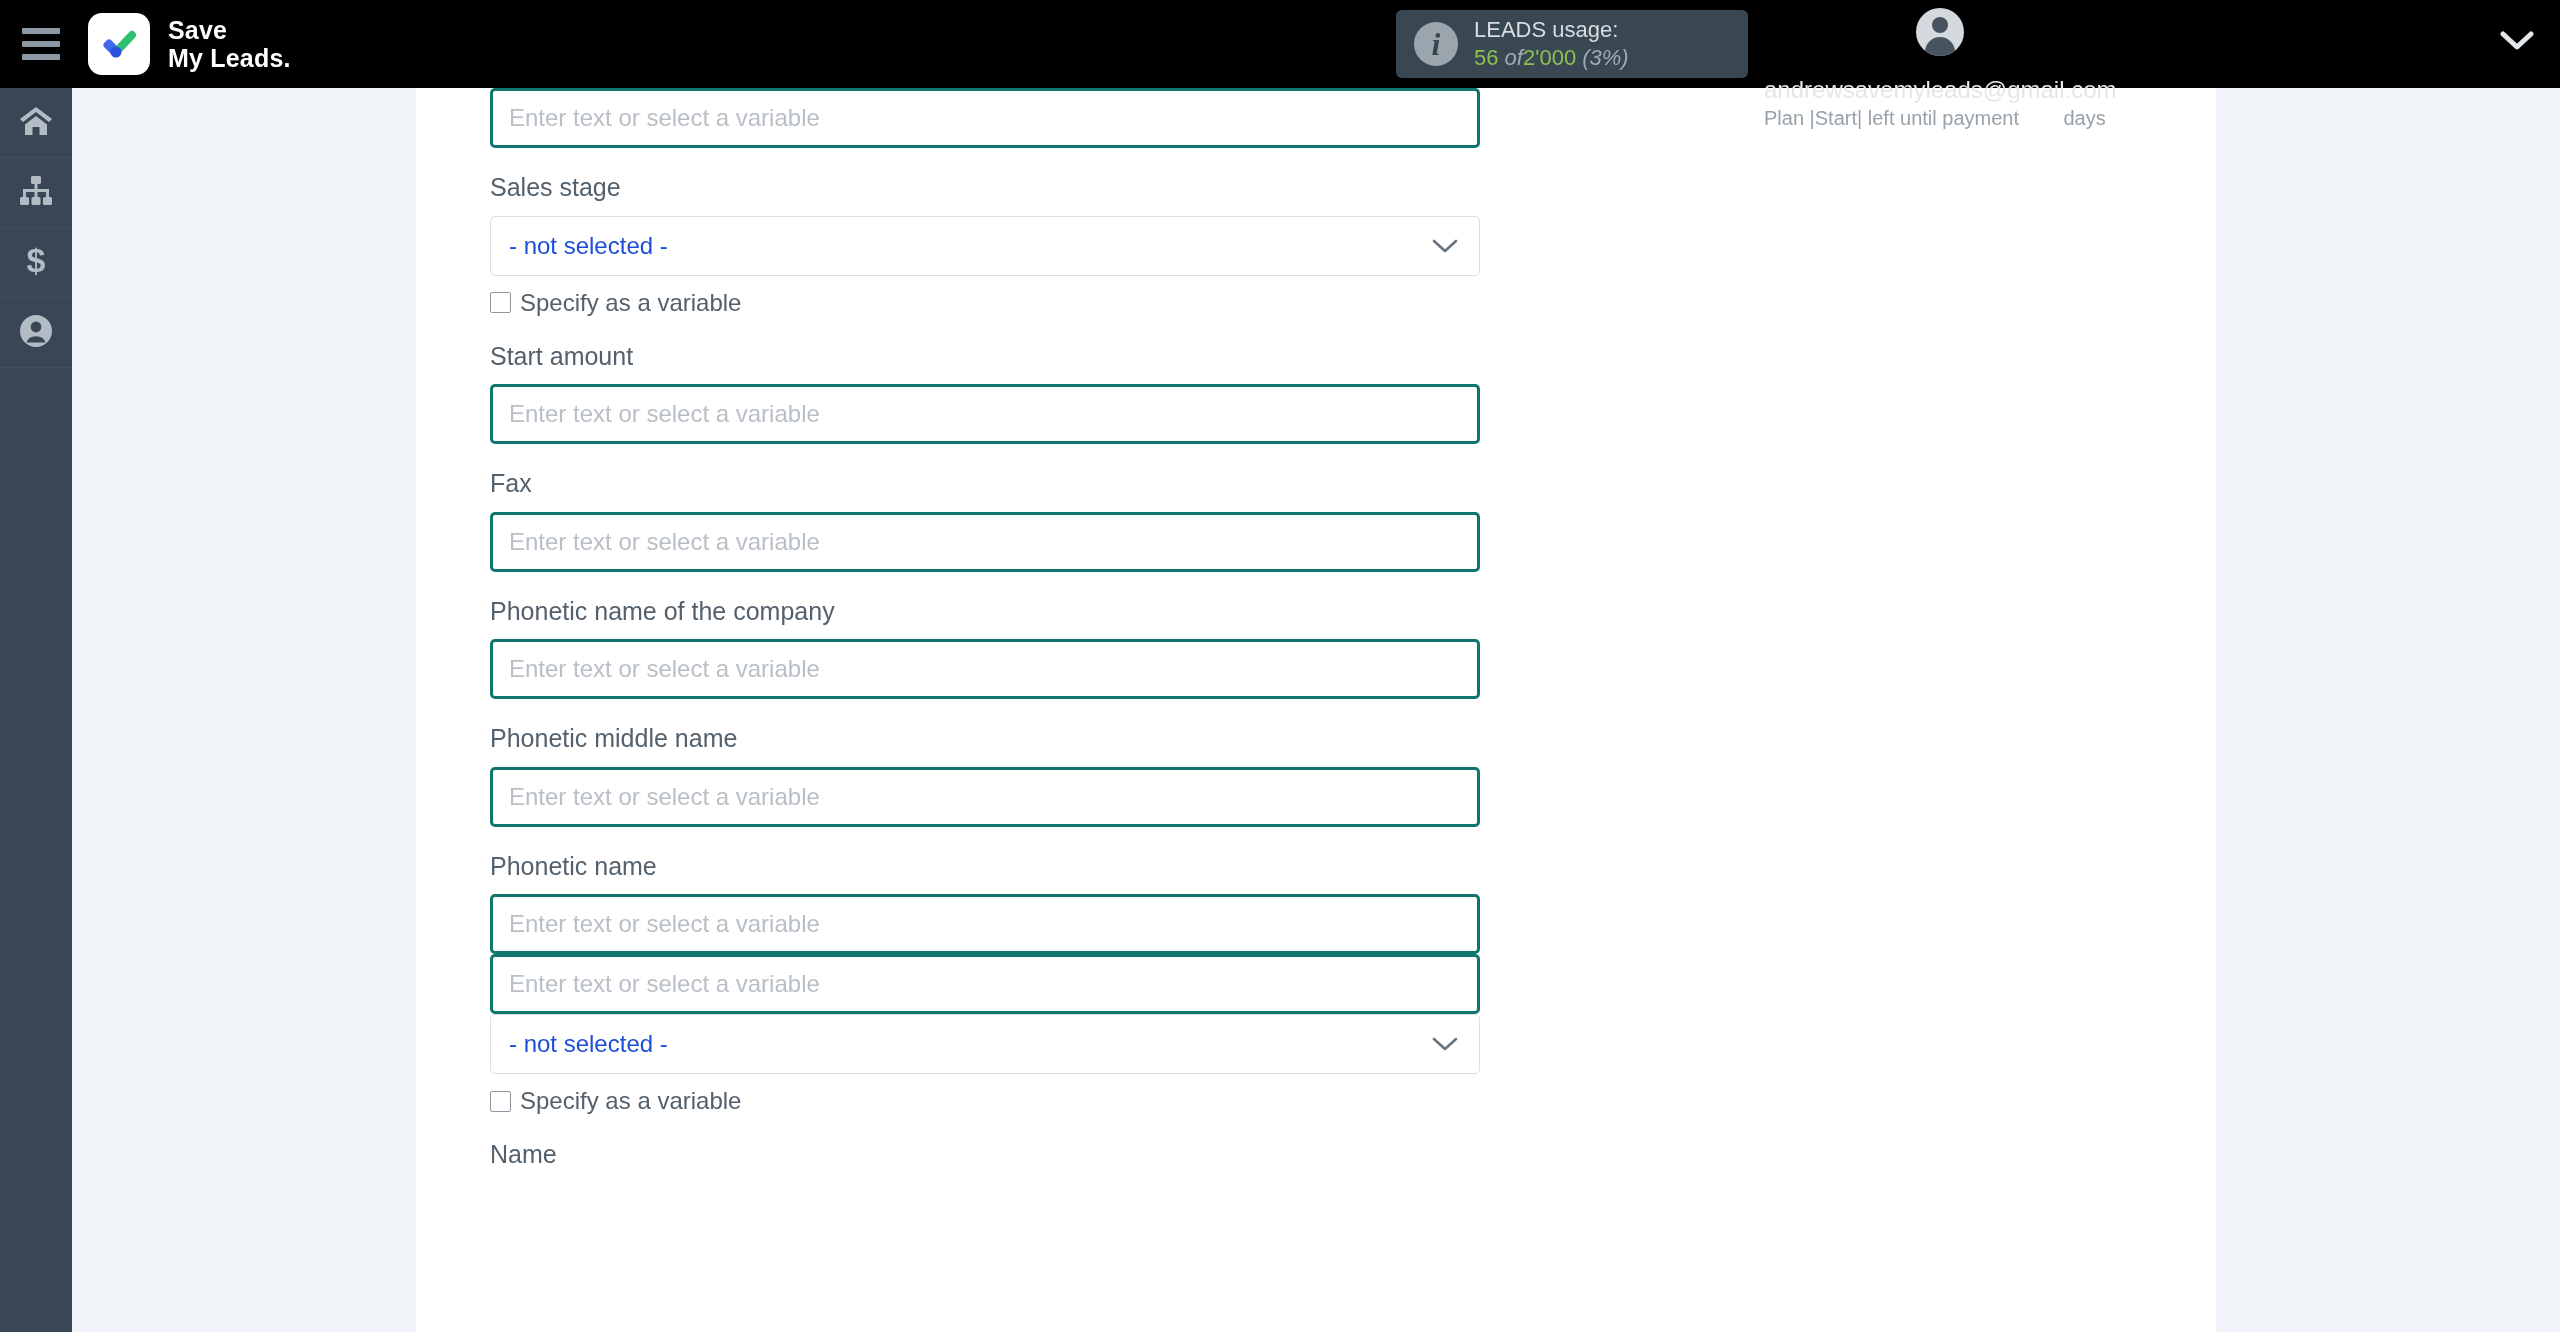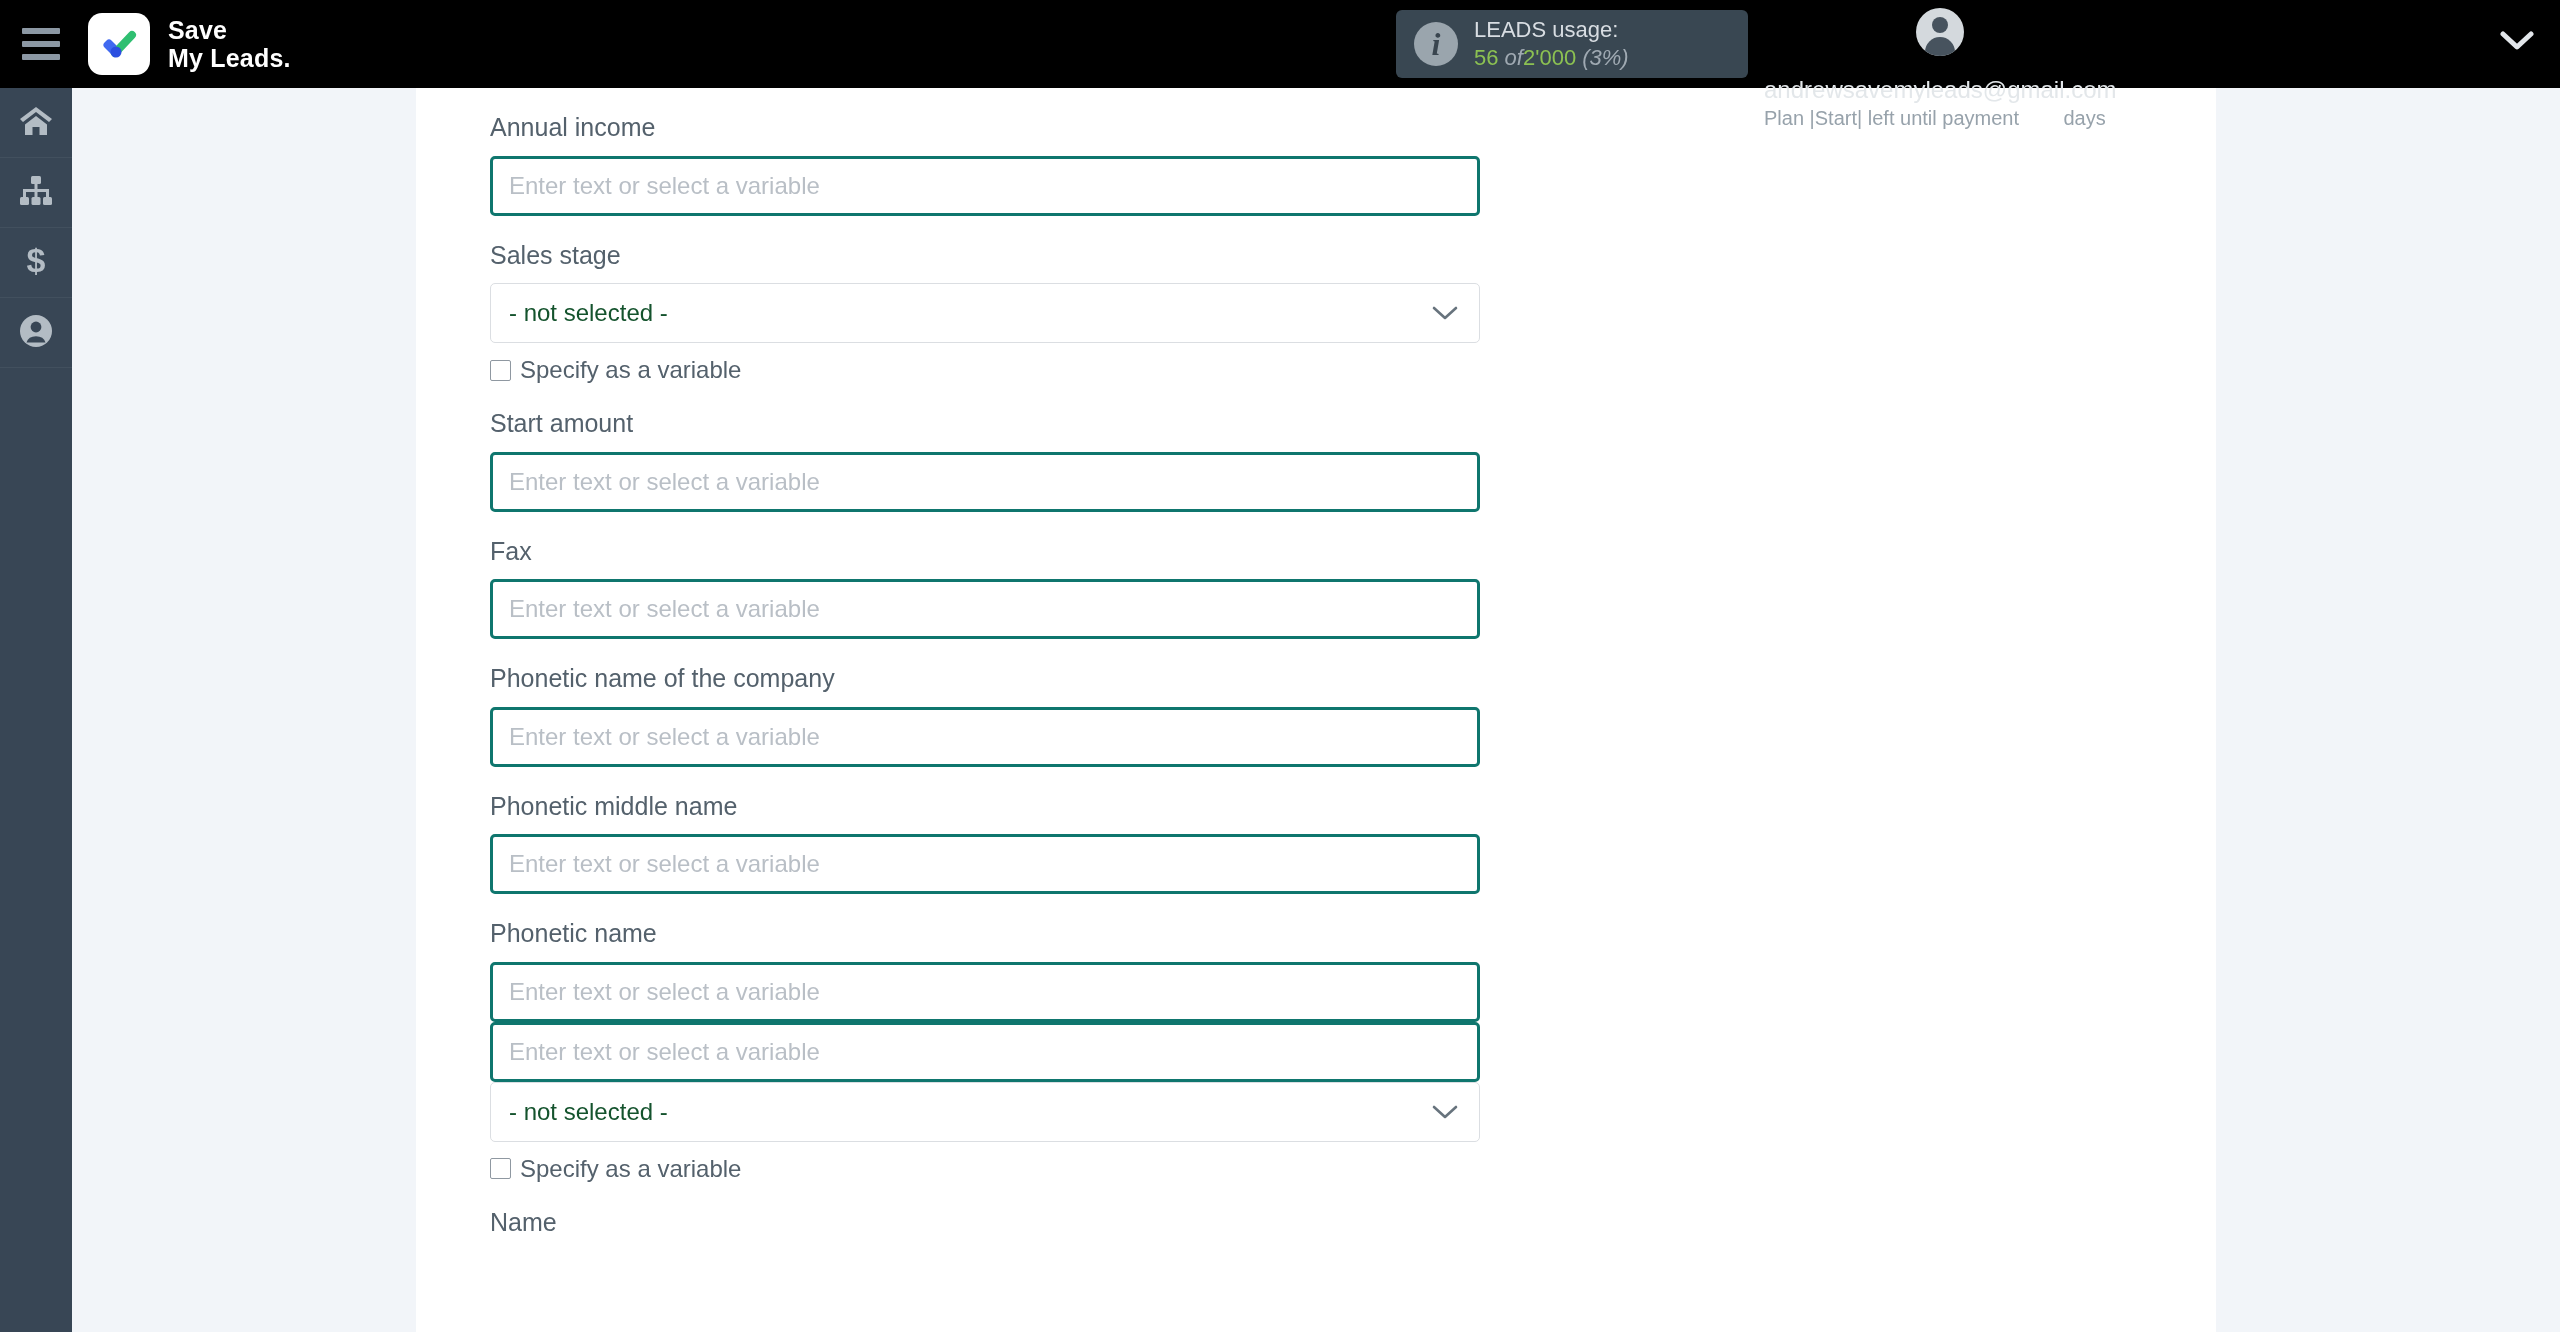--- a/index.html
+++ b/index.html
@@ -229,21 +229,21 @@
   .select-box {
     width: 990px;
     height: 60px;
     border: 1px solid #dbdee2;
     border-radius: 5px;
     background: #ffffff;
     display: flex;
     align-items: center;
     padding: 0 18px;
     font-size: 24px;
-    color: #14532d;
+    color: #1d4ed8;
     cursor: pointer;
   }
   .select-chevron {
     position: absolute;
     right: 22px;
     top: 22px;
     pointer-events: none;
   }
 
   .checkbox-row {
@@ -364,21 +364,21 @@
         <circle cx="17" cy="17" r="16"></circle>
         <circle cx="17" cy="13" r="5.4" fill="#384655"></circle>
         <path d="M7.5 28.5 a9.8 8.2 0 0 1 19 0 Z" fill="#384655"></path>
       </svg>
     </span>
   </div>
 </div>
 
 <div class="content-card clipped">
   <div class="form" id="form-root">
-      <div class="field"><div class="field-label">Annual income</div><input type="text" class="text-input" placeholder="Enter text or select a variable" style=""></div>
+      <div class="field"><input type="text" class="text-input" placeholder="Enter text or select a variable" style=""></div>
       <div class="field">
         <div class="field-label">Sales stage</div>
         <div class="select-wrap">
           <div class="select-box">- not selected -</div>
           <span class="select-chevron"><svg width="26" height="16" viewBox="0 0 26 16">
               <path d="M2 3 L13 13 L24 3" fill="none" stroke="#67737d" stroke-width="2.6" stroke-linecap="round" stroke-linejoin="round"></path>
             </svg></span>
         </div>
         <div class="checkbox-row">
           <span class="cbox"></span>

